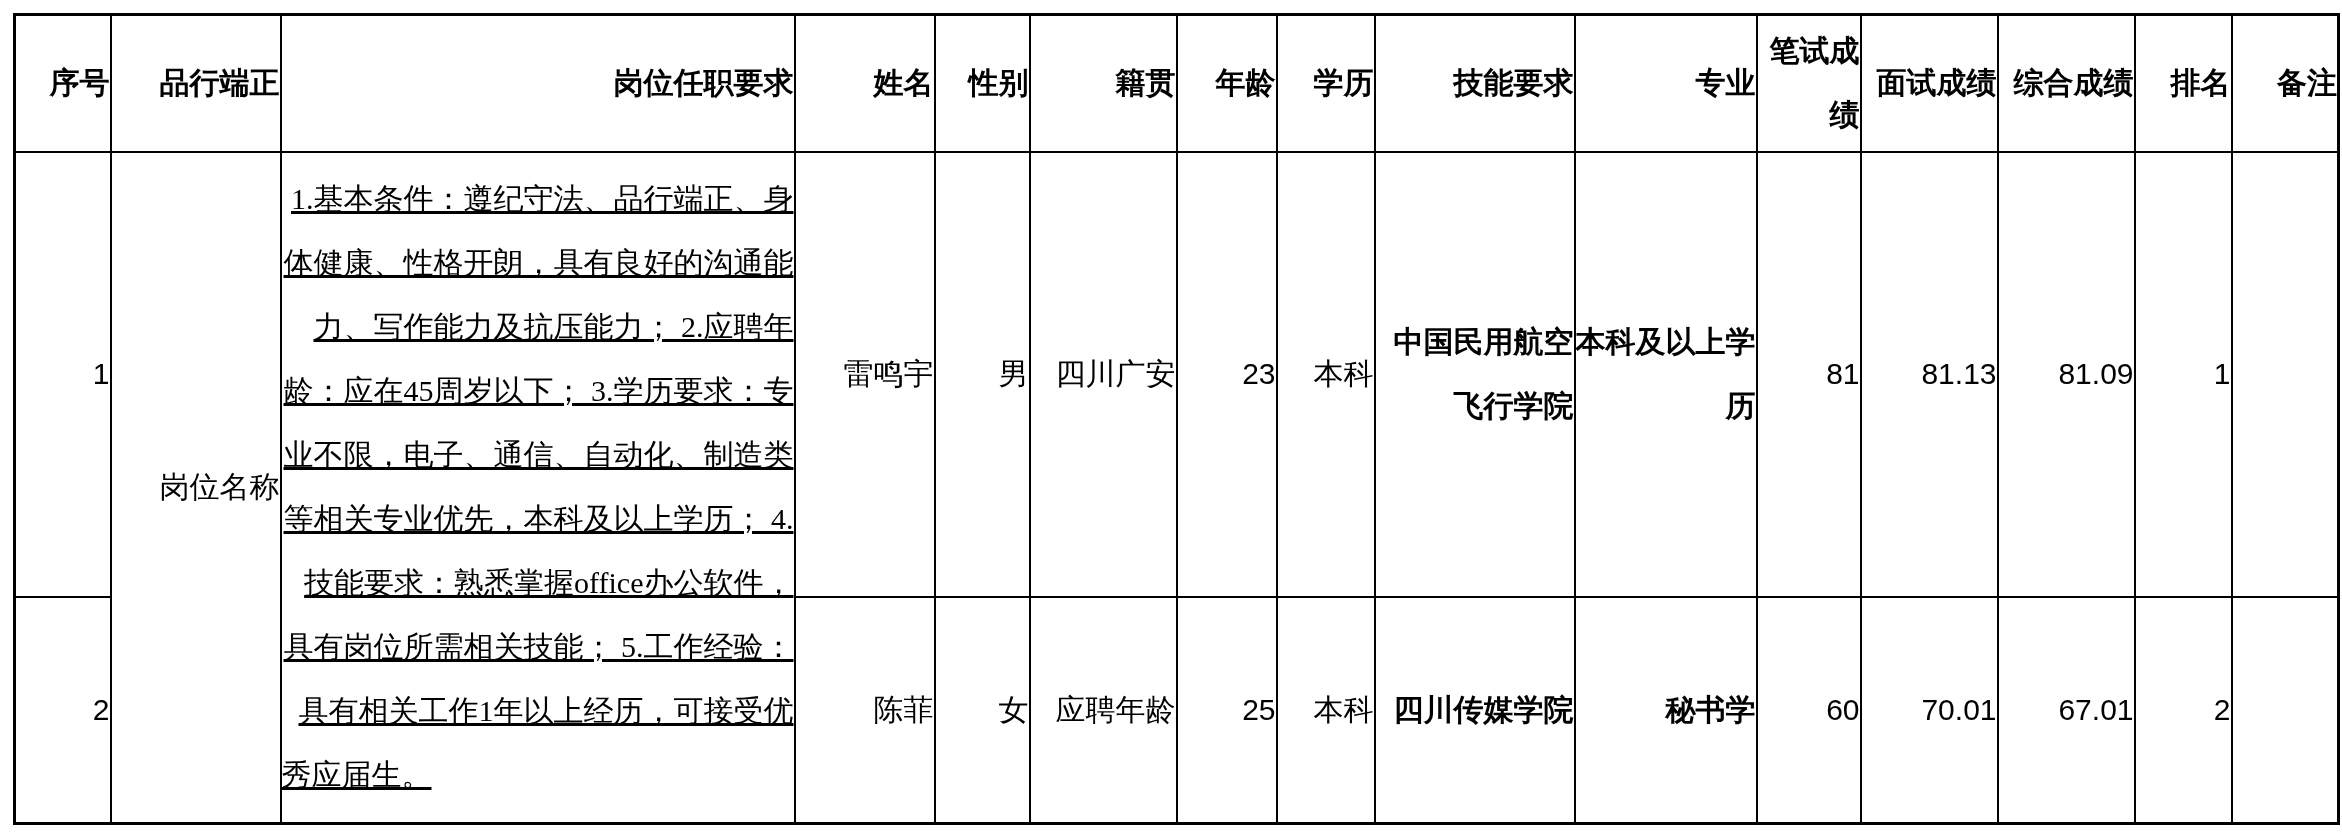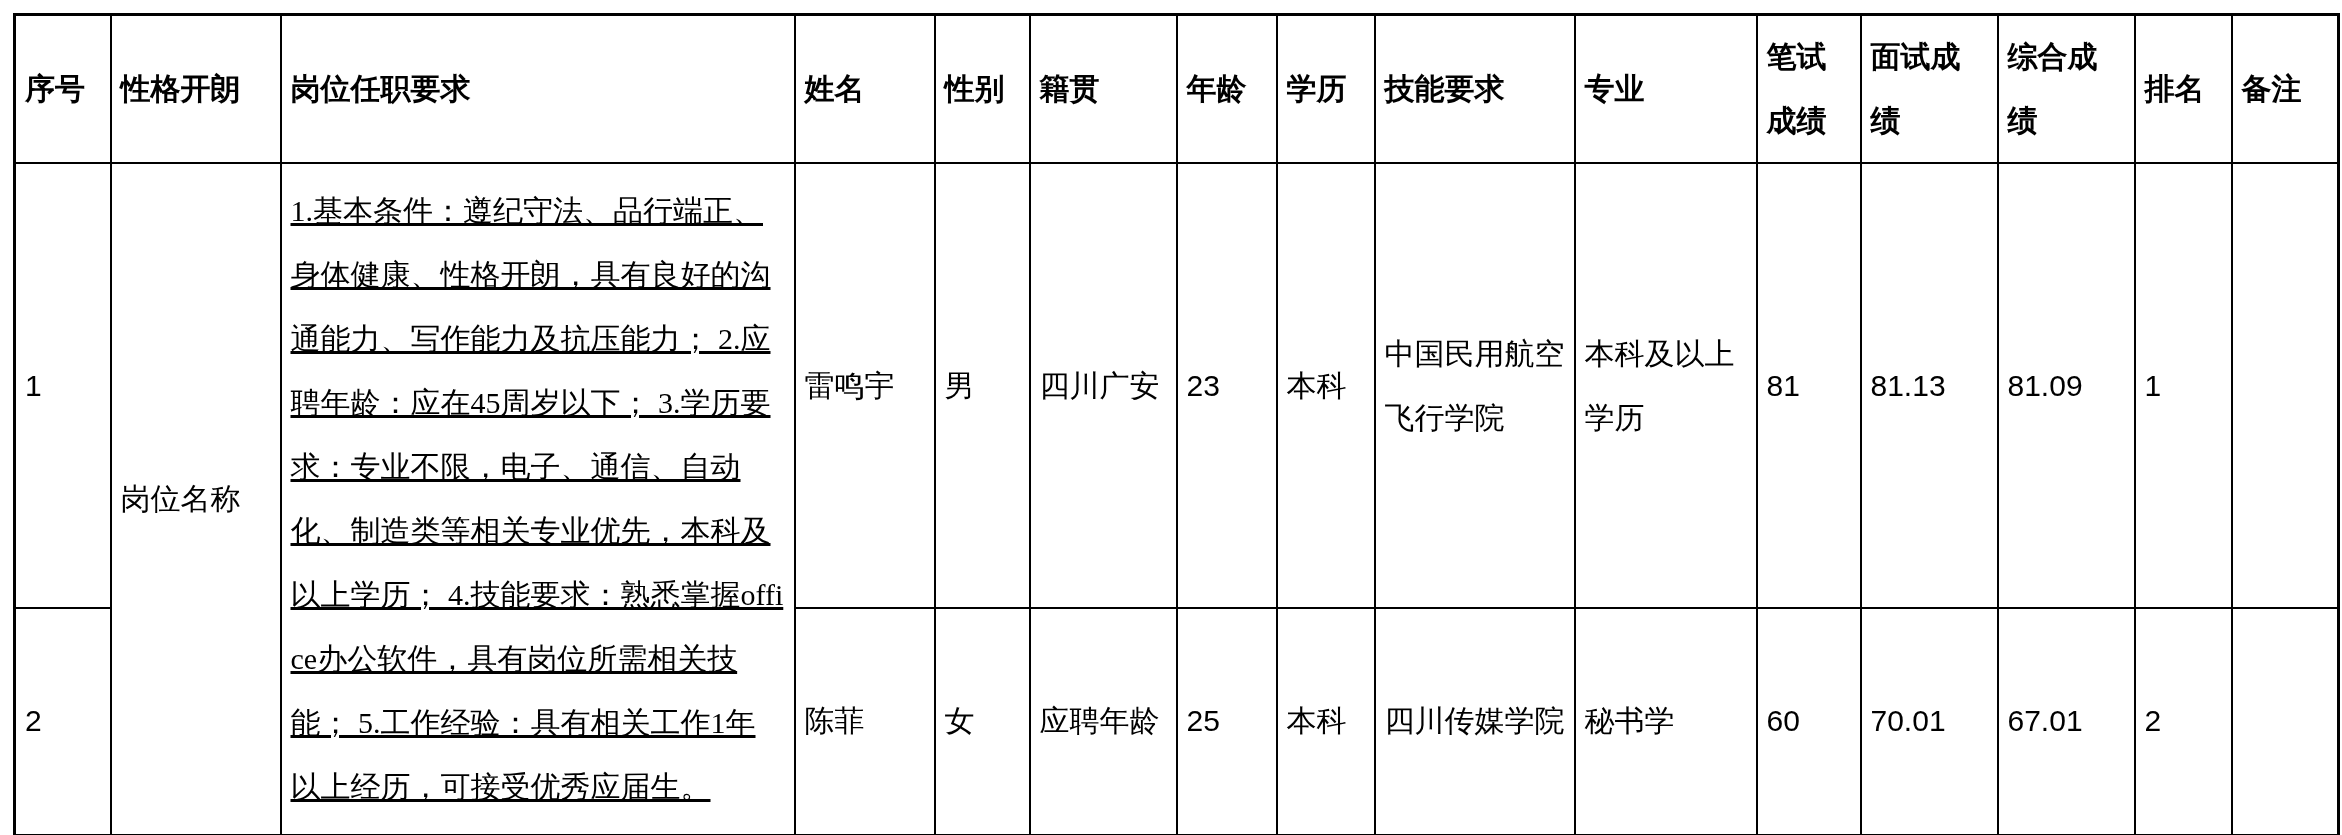--- a/index.html
+++ b/index.html
@@ -20,25 +20,25 @@
     border-collapse: collapse;
     table-layout: fixed;
     margin: 13px 0 0 13px;
     width: 2324px;
     border: 3px solid #000000;
     color: #000000;
     font-family: "Liberation Serif", "DejaVu Serif", serif;
   }
   .doc-table th, .doc-table td {
     border: 2px solid #000000;
-    text-align: left;
+    text-align: right;
     vertical-align: middle;
     font-size: 30px;
     line-height: 64px;
-    padding: 9px;
+    padding: 0;
     overflow: hidden;
     word-break: break-all;
   }
   .doc-table thead tr { height: 137px; }
   .doc-table tr.row-1 { height: 445px; }
   .doc-table tr.row-2 { height: 227px; }
   .doc-table th { font-weight: bold; }
   .th-written  { padding: 0 18px; }
   .th-interview, .th-overall { padding: 0 12px; }
   .cell-num {
@@ -50,21 +50,21 @@
     text-align-last: left;
     padding: 0 12px;
     font-size: 29px;
     line-height: 64px;
     text-decoration: underline;
   }
   .cell-position {
     text-align: left;
     padding: 0 10px;
   }
-  .cell-school, .cell-major { padding: 0 4px; }
+  .cell-school, .cell-major { padding: 0 4px; font-weight: bold; }
 </style>
 </head>
 <body>
 
 <div class="sheet">
   <table class="doc-table">
     <colgroup>
       <col style="width:96px">
       <col style="width:170px">
       <col style="width:514px">
@@ -77,21 +77,21 @@
       <col style="width:182px">
       <col style="width:104px">
       <col style="width:137px">
       <col style="width:137px">
       <col style="width:97px">
       <col style="width:107px">
     </colgroup>
     <thead>
       <tr>
         <th>序号</th>
-        <th>性格开朗</th>
+        <th>品行端正</th>
         <th>岗位任职要求</th>
         <th>姓名</th>
         <th>性别</th>
         <th>籍贯</th>
         <th>年龄</th>
         <th>学历</th>
         <th>技能要求</th>
         <th>专业</th>
         <th class="th-written">笔试成绩</th>
         <th class="th-interview">面试成绩</th>

